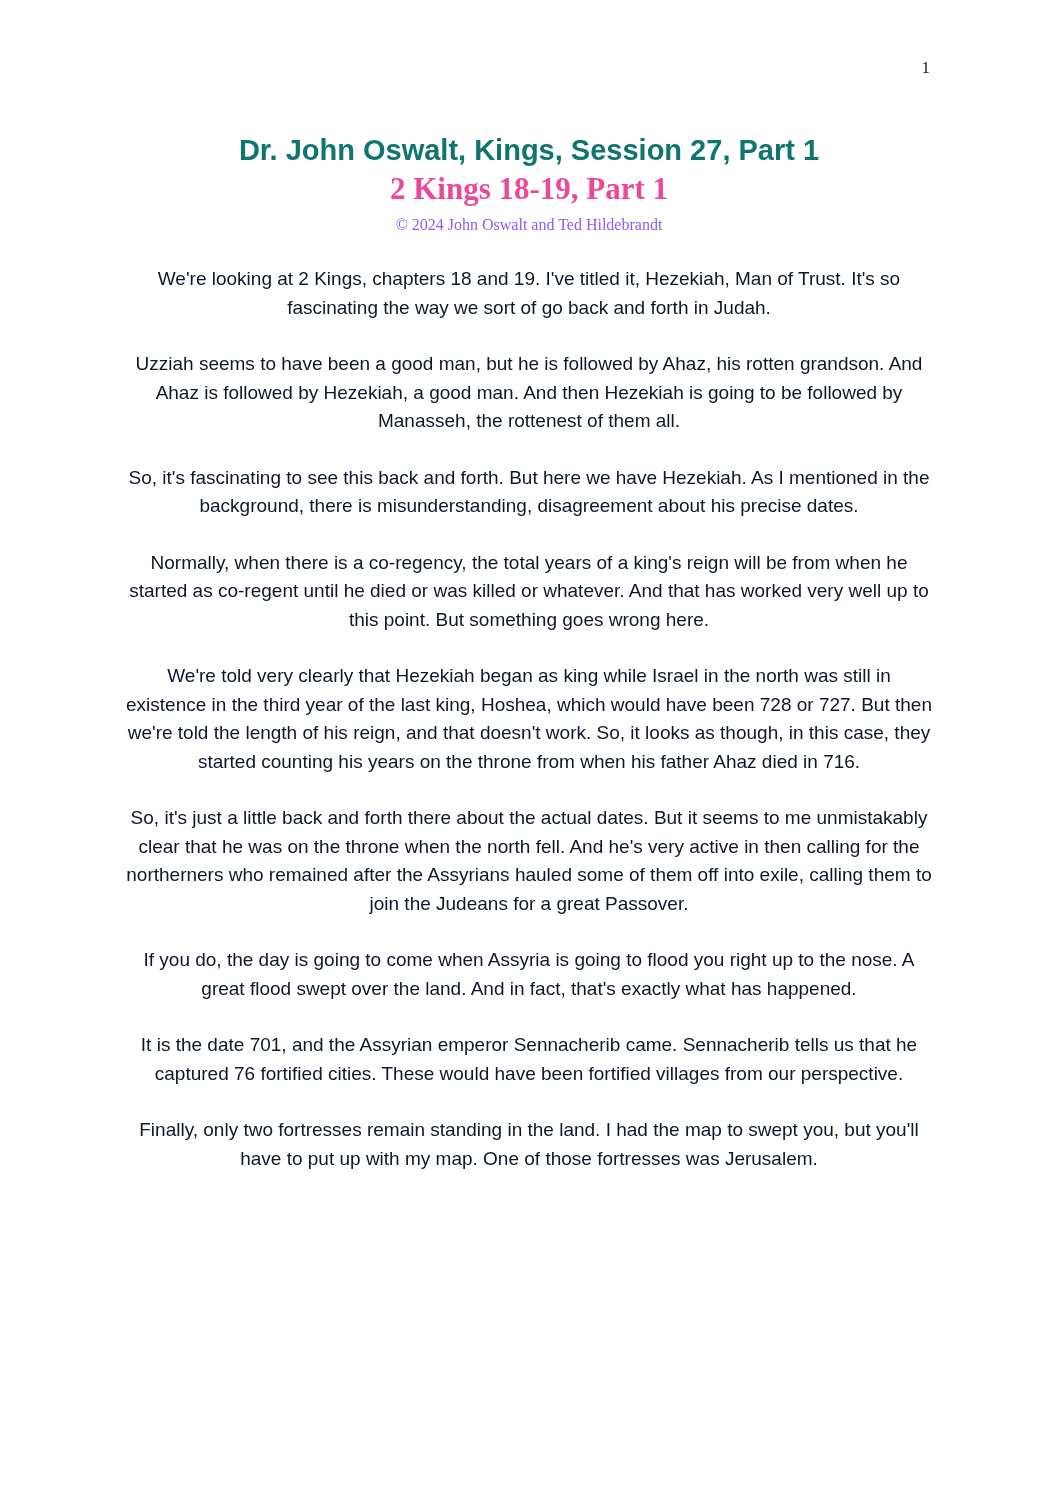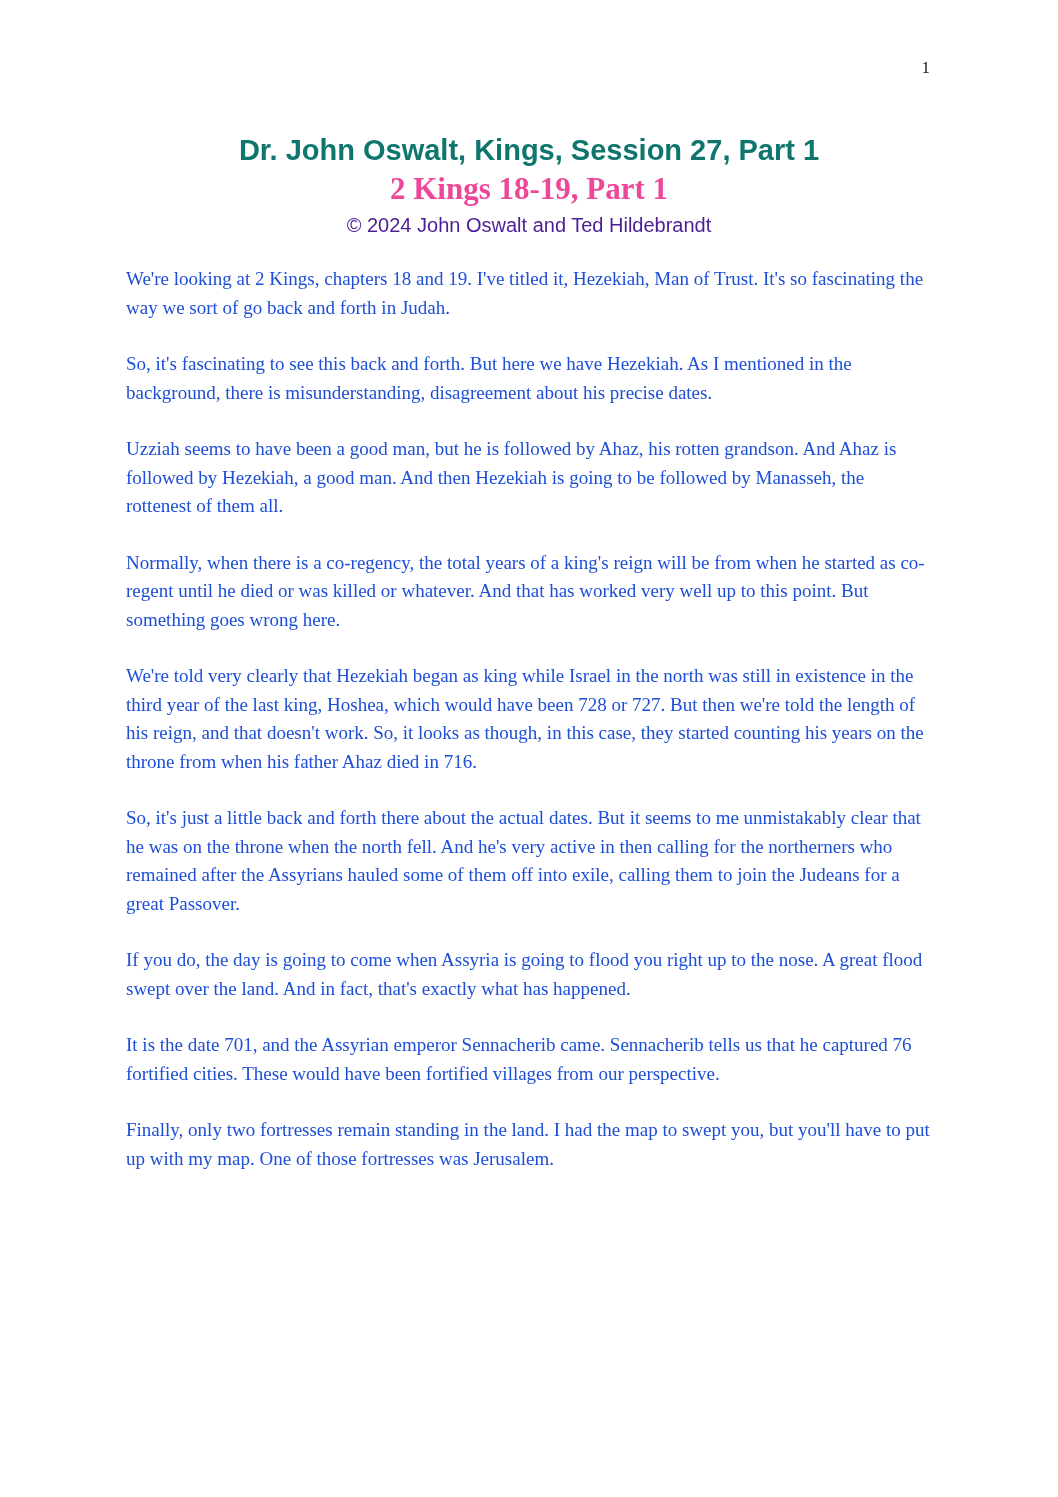--- a/index.html
+++ b/index.html
@@ -43,56 +43,56 @@
     text-align: center;
     font-family: "Liberation Serif", serif;
     font-weight: bold;
     font-size: 31px;
     line-height: 38px;
     color: #ec4899;
   }
   .copyright {
     margin: 4px 0 0 0;
     text-align: center;
-    font-family: Liberation Sans, sans-serif;
-    font-size: 20px;
+    font-family: Liberation Serif, serif;
+    font-size: 16px;
     line-height: 26px;
-    color: #4c1d95;
+    color: #8b5cf6;
   }
   .body-text {
     margin-top: 27px;
   }
   .body-text p {
     margin: 0 0 28px 0;
-    font-family: Liberation Serif, serif;
+    font-family: Liberation Sans, sans-serif;
     font-size: 19px;
     line-height: 28.5px;
-    color: #1d4ed8;
-    text-align: left;
+    color: #0f172a;
+    text-align: center;
   }
 </style>
 </head>
 <body>
 
 <div class="page">
 
   <div class="page-number">1</div>
 
   <div class="content">
 
     <h1 class="title-line1">Dr. John Oswalt, Kings, Session 27, Part 1</h1>
 
     <h2 class="title-line2">2 Kings 18-19, Part 1</h2>
 
     <div class="copyright">© 2024 John Oswalt and Ted Hildebrandt</div>
 
     <div class="body-text">
       <p>We're looking at 2 Kings, chapters 18 and 19. I've titled it, Hezekiah, Man of Trust. It's so fascinating the way we sort of go back and forth in Judah.</p>
+      <p>Uzziah seems to have been a good man, but he is followed by Ahaz, his rotten grandson. And Ahaz is followed by Hezekiah, a good man. And then Hezekiah is going to be followed by Manasseh, the rottenest of them all.</p>
       <p>So, it's fascinating to see this back and forth. But here we have Hezekiah. As I mentioned in the background, there is misunderstanding, disagreement about his precise dates.</p>
-      <p>Uzziah seems to have been a good man, but he is followed by Ahaz, his rotten grandson. And Ahaz is followed by Hezekiah, a good man. And then Hezekiah is going to be followed by Manasseh, the rottenest of them all.</p>
       <p>Normally, when there is a co-regency, the total years of a king's reign will be from when he started as co-regent until he died or was killed or whatever. And that has worked very well up to this point. But something goes wrong here.</p>
       <p>We're told very clearly that Hezekiah began as king while Israel in the north was still in existence in the third year of the last king, Hoshea, which would have been 728 or 727. But then we're told the length of his reign, and that doesn't work. So, it looks as though, in this case, they started counting his years on the throne from when his father Ahaz died in 716.</p>
       <p>So, it's just a little back and forth there about the actual dates. But it seems to me unmistakably clear that he was on the throne when the north fell. And he's very active in then calling for the northerners who remained after the Assyrians hauled some of them off into exile, calling them to join the Judeans for a great Passover.</p>
       <p>If you do, the day is going to come when Assyria is going to flood you right up to the nose. A great flood swept over the land. And in fact, that's exactly what has happened.</p>
       <p>It is the date 701, and the Assyrian emperor Sennacherib came. Sennacherib tells us that he captured 76 fortified cities. These would have been fortified villages from our perspective.</p>
       <p>Finally, only two fortresses remain standing in the land. I had the map to swept you, but you'll have to put up with my map. One of those fortresses was Jerusalem.</p>
     </div>
 
   </div>
 

